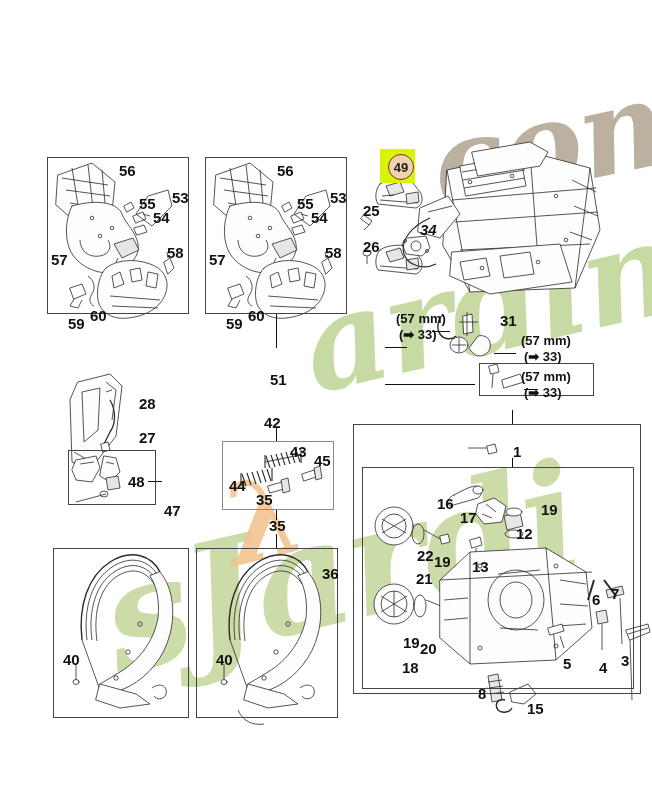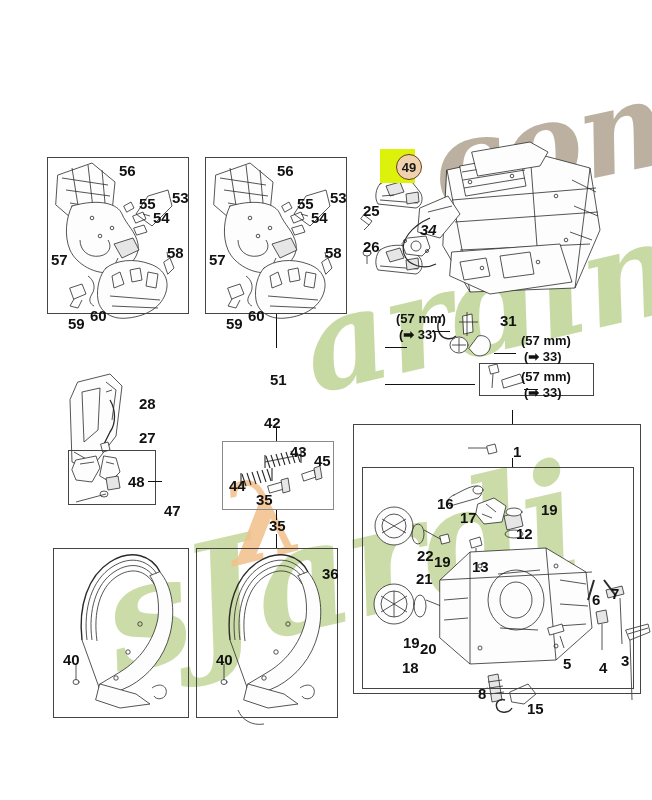--- a/index.html
+++ b/index.html
@@ -374,21 +374,21 @@
   <div class="ln v" style="left:512px;top:410px;height:14px;"></div>
   <div class="ln v" style="left:512px;top:458px;height:9px;"></div>
   <div class="ln h" style="left:148px;top:481px;width:14px;"></div>
   <div class="ln h" style="left:432px;top:331px;width:18px;"></div>
   <div class="ln h" style="left:385px;top:347px;width:22px;"></div>
   <div class="ln h" style="left:494px;top:353px;width:22px;"></div>
   <div class="ln h" style="left:385px;top:384px;width:90px;"></div>
   <div class="ln h" style="left:524px;top:389px;width:14px;"></div>
 
   <div class="hl-box" style="left:380px;top:149px;width:35px;height:34px;"></div>
-  <div class="hl-circle" style="left:396px;top:154px;width:24px;height:24px;">
+  <div class="hl-circle" style="left:388px;top:154px;width:24px;height:24px;">
     <span>49</span>
   </div>
 
   <div class="num" style="left:119px;top:163px;">56</div>
   <div class="num" style="left:139px;top:196px;">55</div>
   <div class="num" style="left:172px;top:190px;">53</div>
   <div class="num" style="left:153px;top:210px;">54</div>
   <div class="num" style="left:51px;top:252px;">57</div>
   <div class="num" style="left:167px;top:245px;">58</div>
   <div class="num" style="left:68px;top:316px;">59</div>

